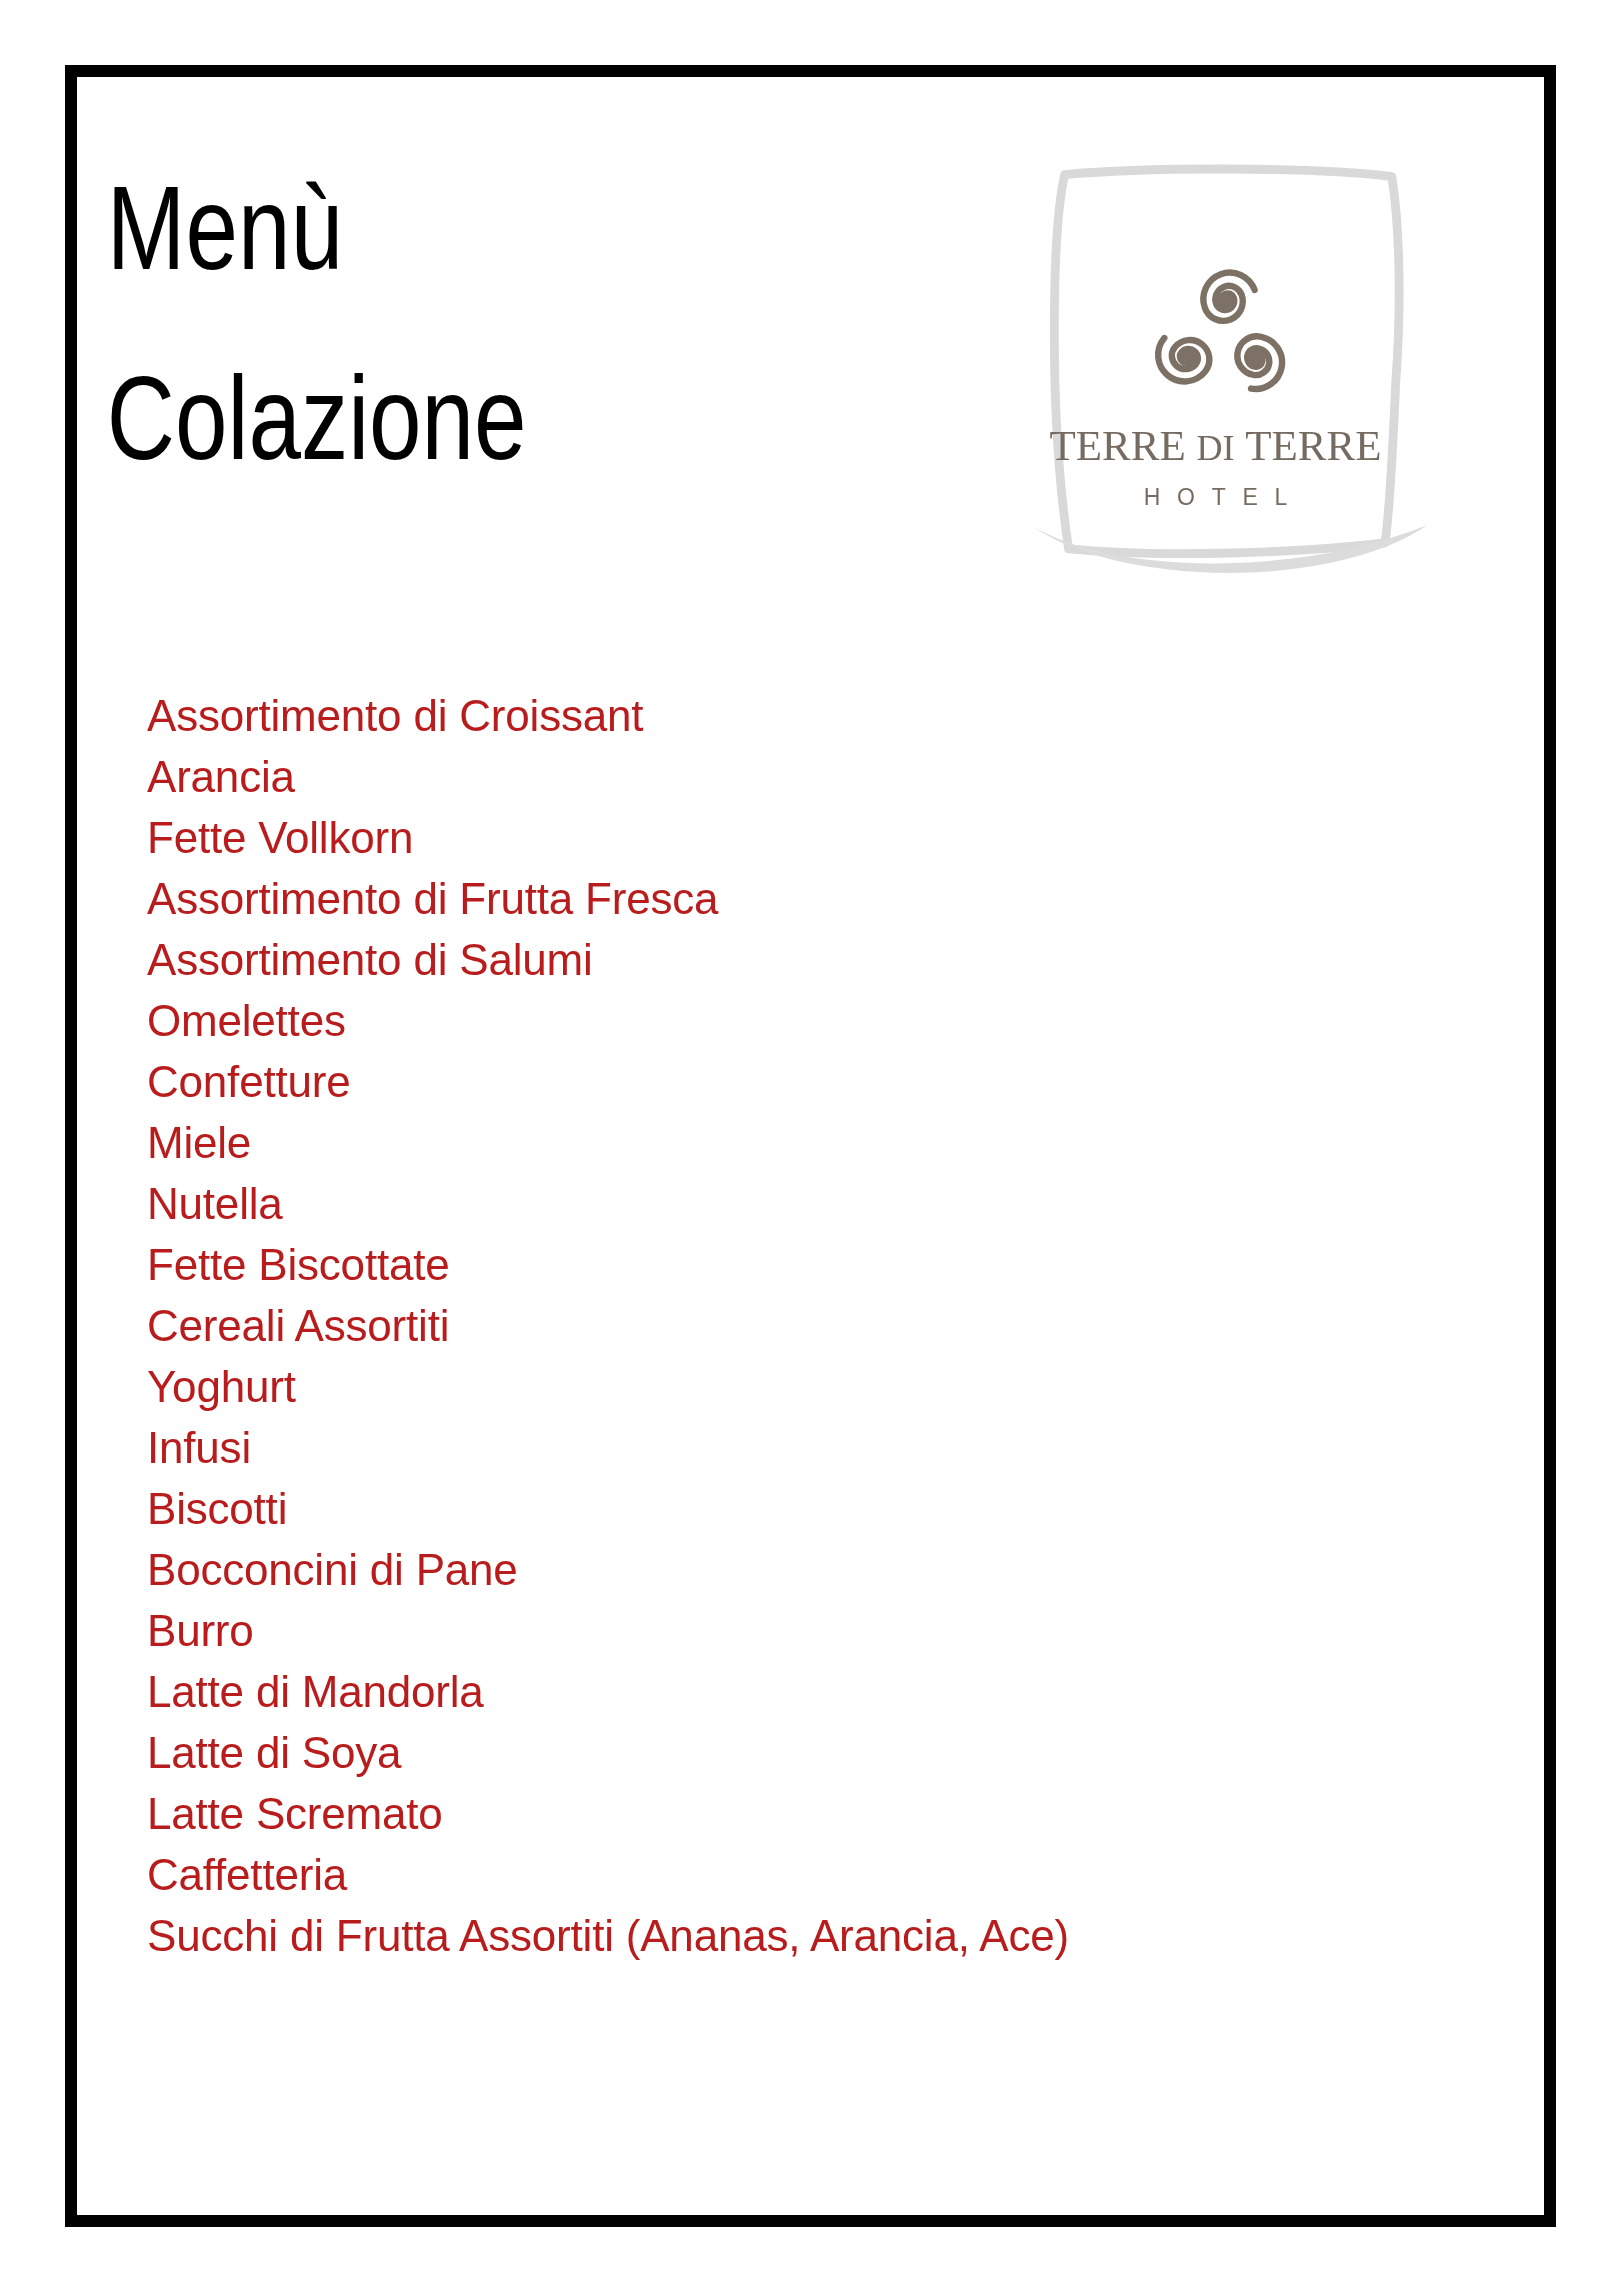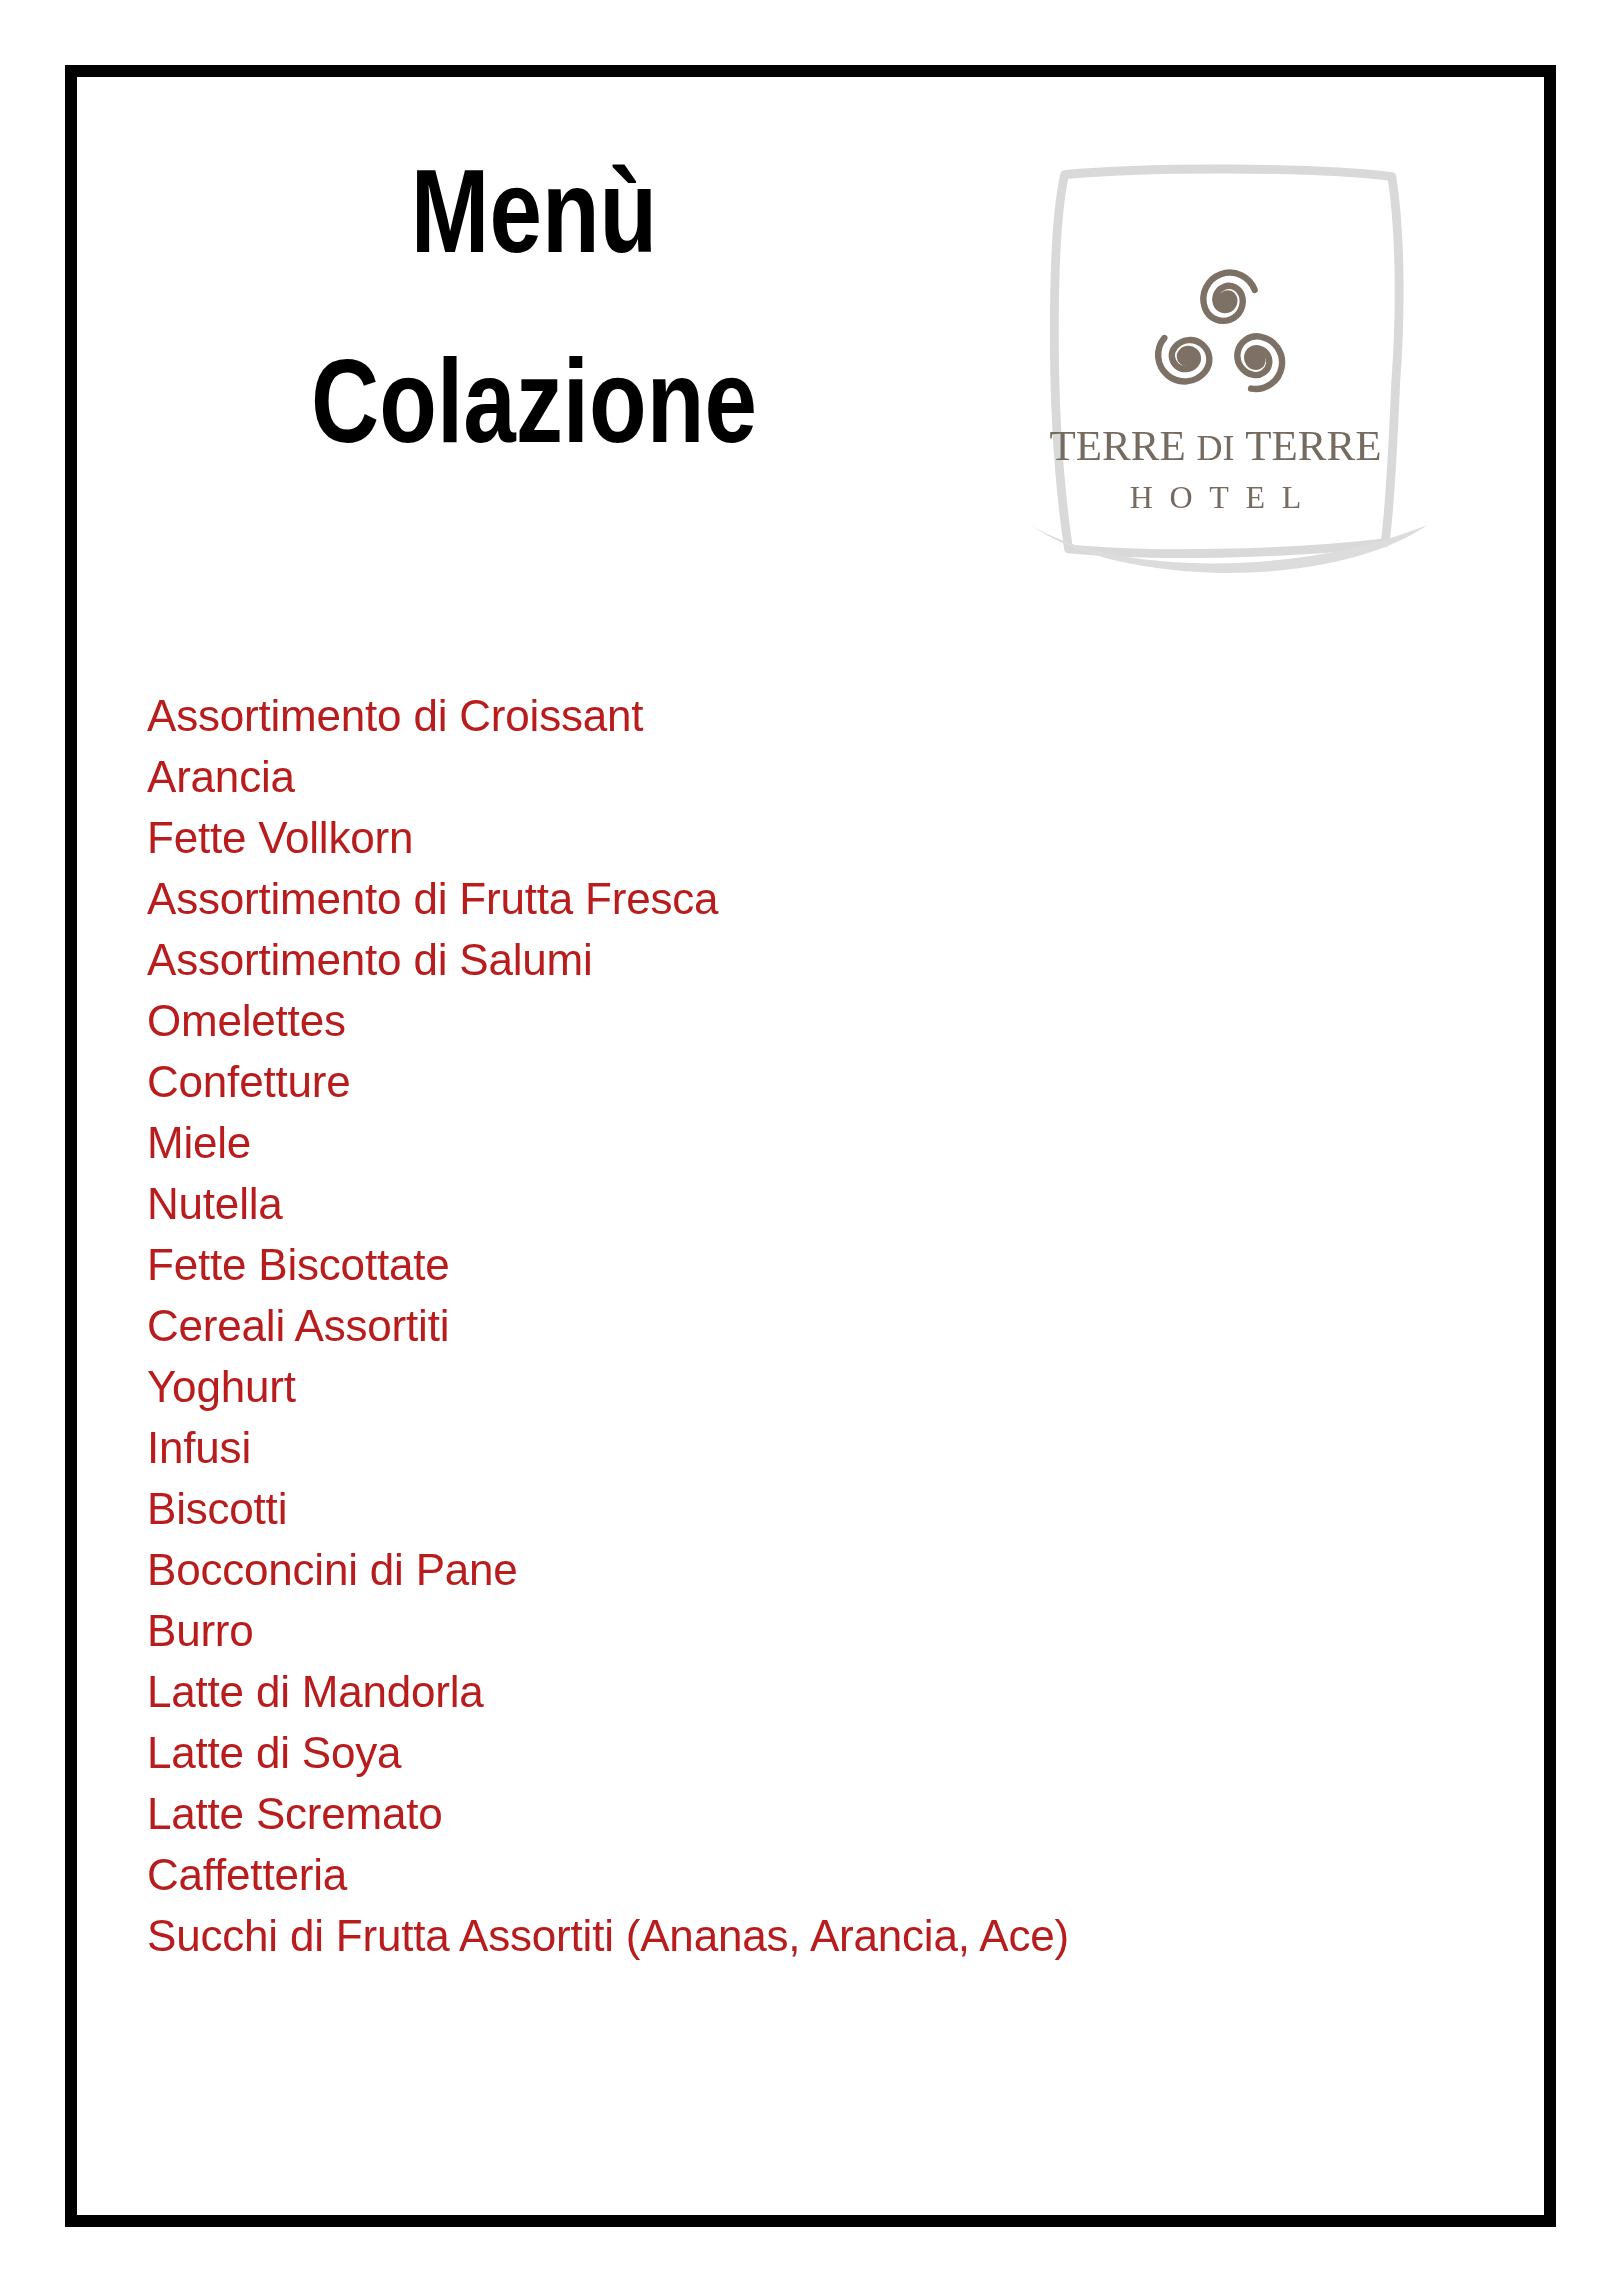--- a/index.html
+++ b/index.html
@@ -11,23 +11,22 @@
     font-family:"Liberation Sans", sans-serif;
     overflow:hidden;
   }
   .outer-border{
     position:absolute;left:65px;top:65px;
     width:1491px;height:2162px;
     border:12.7px solid #000000;
     box-sizing:border-box;
   }
   .title-block{
-    position:absolute;left:0;top:116px;width:1068px;
-    text-align:center;
-    font-weight:bold;
+    position:absolute;left:0;top:133px;width:1068px;
+    font-weight:normal;
     font-size:118px;
     line-height:190px;
     color:#000000;
     white-space:nowrap;
   }
   .title-line{
     transform:scaleX(0.8);
     transform-origin:50% 50%;
   }
   .menu-list{
@@ -49,22 +48,22 @@
     font-size:43px;line-height:43px;
     color:#756b60;
     white-space:nowrap;
   }
   .logo-name .di{
     font-size:36px;
   }
   .logo-hotel{
     position:absolute;left:0;top:338px;width:431px;
     text-align:center;
-    font-family:Liberation Serif, serif;
-    font-size:32px;line-height:25.5px;
+    font-family:Liberation Sans, sans-serif;
+    font-size:23px;line-height:25.5px;
     letter-spacing:16.7px;
     padding-left:16.7px;
     box-sizing:border-box;
     color:#756b60;
     white-space:nowrap;
   }
 </style>
 </head>
 <body>
 

